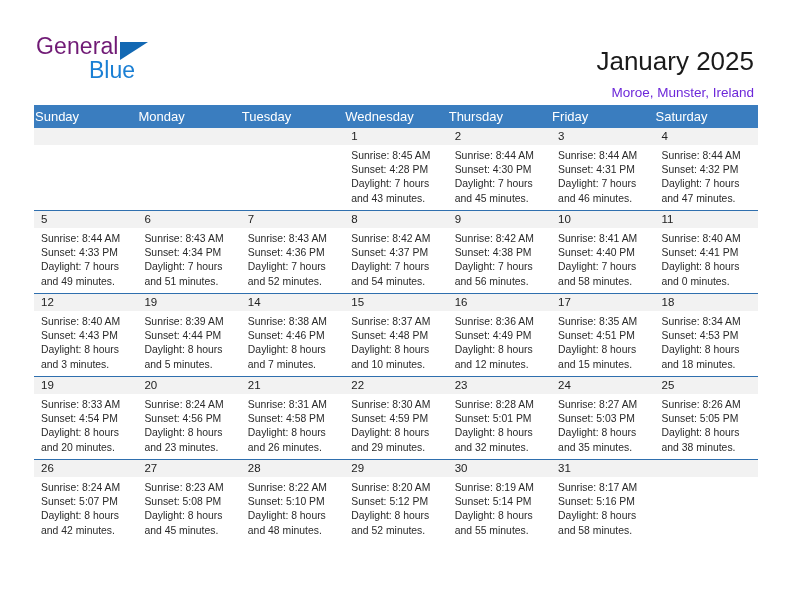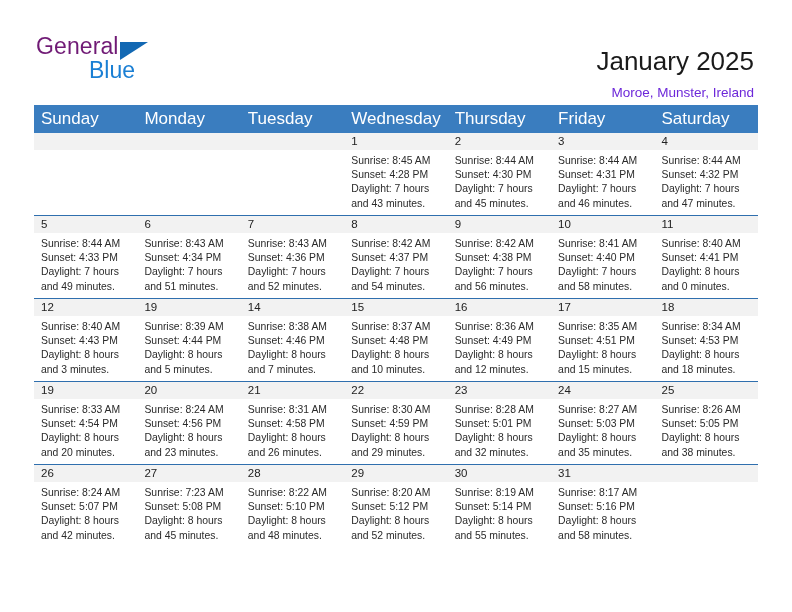--- a/index.html
+++ b/index.html
@@ -87,24 +87,24 @@
     position: absolute;
     left: 34px;
     top: 105px;
     width: 724px;
     border-collapse: collapse;
     table-layout: fixed;
   }
   .calendar th {
     background: #3a7dbf;
     color: #ffffff;
-    font-size: 17px;
+    font-size: 13px;
     font-weight: normal;
     text-align: left;
-    padding: 4px 0 4px 7px;
+    padding: 4px 0 4px 1px;
     height: 12px;
     border: none;
   }
   .calendar td {
     width: 103.43px;
     height: 82px;
     vertical-align: top;
     padding: 0;
     border: none;
     border-top: 1px solid #2f6fae;
@@ -413,21 +413,21 @@
             <div class="lines">
               <div>Sunrise: 8:24 AM</div>
               <div>Sunset: 5:07 PM</div>
               <div>Daylight: 8 hours</div>
               <div>and 42 minutes.</div>
             </div>
           </td>
           <td>
             <span class="daynum">27</span>
             <div class="lines">
-              <div>Sunrise: 7:23 AM</div>
+              <div>Sunrise: 8:23 AM</div>
               <div>Sunset: 5:08 PM</div>
               <div>Daylight: 8 hours</div>
               <div>and 45 minutes.</div>
             </div>
           </td>
           <td>
             <span class="daynum">28</span>
             <div class="lines">
               <div>Sunrise: 8:22 AM</div>
               <div>Sunset: 5:10 PM</div>

